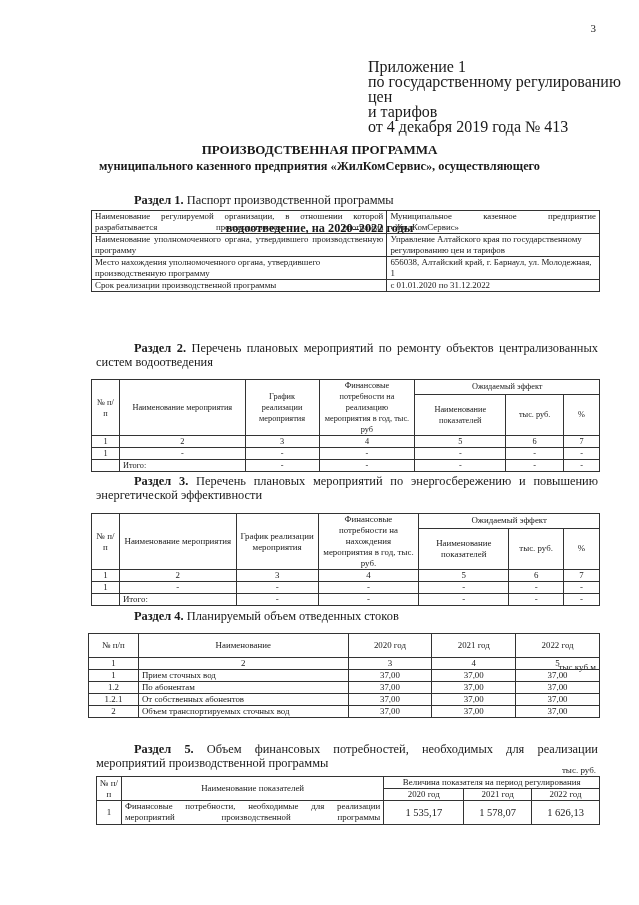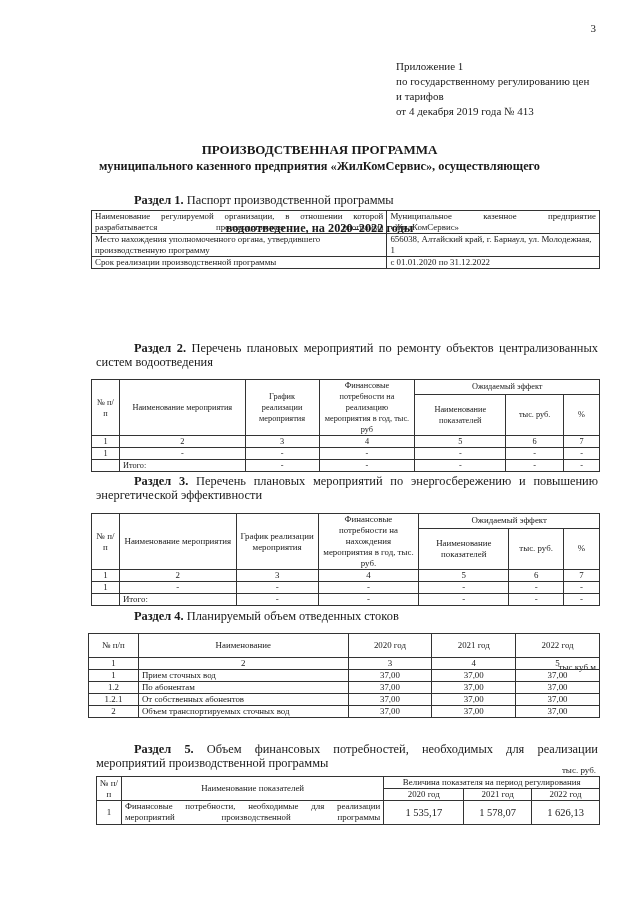--- a/index.html
+++ b/index.html
@@ -1,20 +1,20 @@
 <!DOCTYPE html>
 <html><head>
 <meta charset="utf-8">
 <style>
   html, body { margin: 0; padding: 0; background: #ffffff; }
   body { width: 639px; height: 905px; position: relative; overflow: hidden;
          font-family: "Liberation Serif", serif; color: #1a1a1a; }
   .abs { position: absolute; }
   .pagenum { right: 43px; top: 22px; font-size: 11px; }
-  .appendix { left: 368px; top: 59px; font-size: 11px; line-height: 15px; margin-left: 28px; }
+  .appendix { left: 368px; top: 59px; font-size: 16px; line-height: 15px; }
   .title { left: 0; width: 639px; text-align: center; font-weight: bold; }
   .t1 { top: 142px; font-size: 13px; }
   .t2 { top: 159px; font-size: 12.3px; }
   .t3 { top: 176px; font-size: 12.3px; margin-top: 45px; }
   .sec { font-size: 12.4px; line-height: 14px; }
   .sec b { font-weight: bold; margin-top: 44px; }
   table { border-collapse: collapse; position: absolute; }
   td { border: 1px solid #333; padding: 0 3px; vertical-align: top; }
   .tbl { font-size: 8.9px; line-height: 11px; }
   .c { text-align: center; vertical-align: middle; }
@@ -44,20 +44,24 @@
   <colgroup>
       <col style="width:296px">
       <col style="width:213px">
     </colgroup>
   <tbody>
       <tr style="height:23px">
     <td class="j">Наименование регулируемой организации, в отношении которой разрабатывается производственная программа</td>
     <td class="j">Муниципальное казенное предприятие «ЖилКомСервис»</td>
   </tr>
   <tr style="height:23px">
+    <td class="j">Наименование уполномоченного органа, утвердившего производственную программу</td>
+    <td>Управление Алтайского края по государственному регулированию цен и тарифов</td>
+  </tr>
+  <tr style="height:23px">
     <td>Место нахождения уполномоченного органа, утвердившего производственную программу</td>
     <td>656038, Алтайский край, г. Барнаул, ул. Молодежная, 1</td>
   </tr>
   <tr style="height:12px">
     <td>Срок реализации производственной программы</td>
     <td>с 01.01.2020 по 31.12.2022</td>
   </tr>
 </tbody>
   </table>
 

